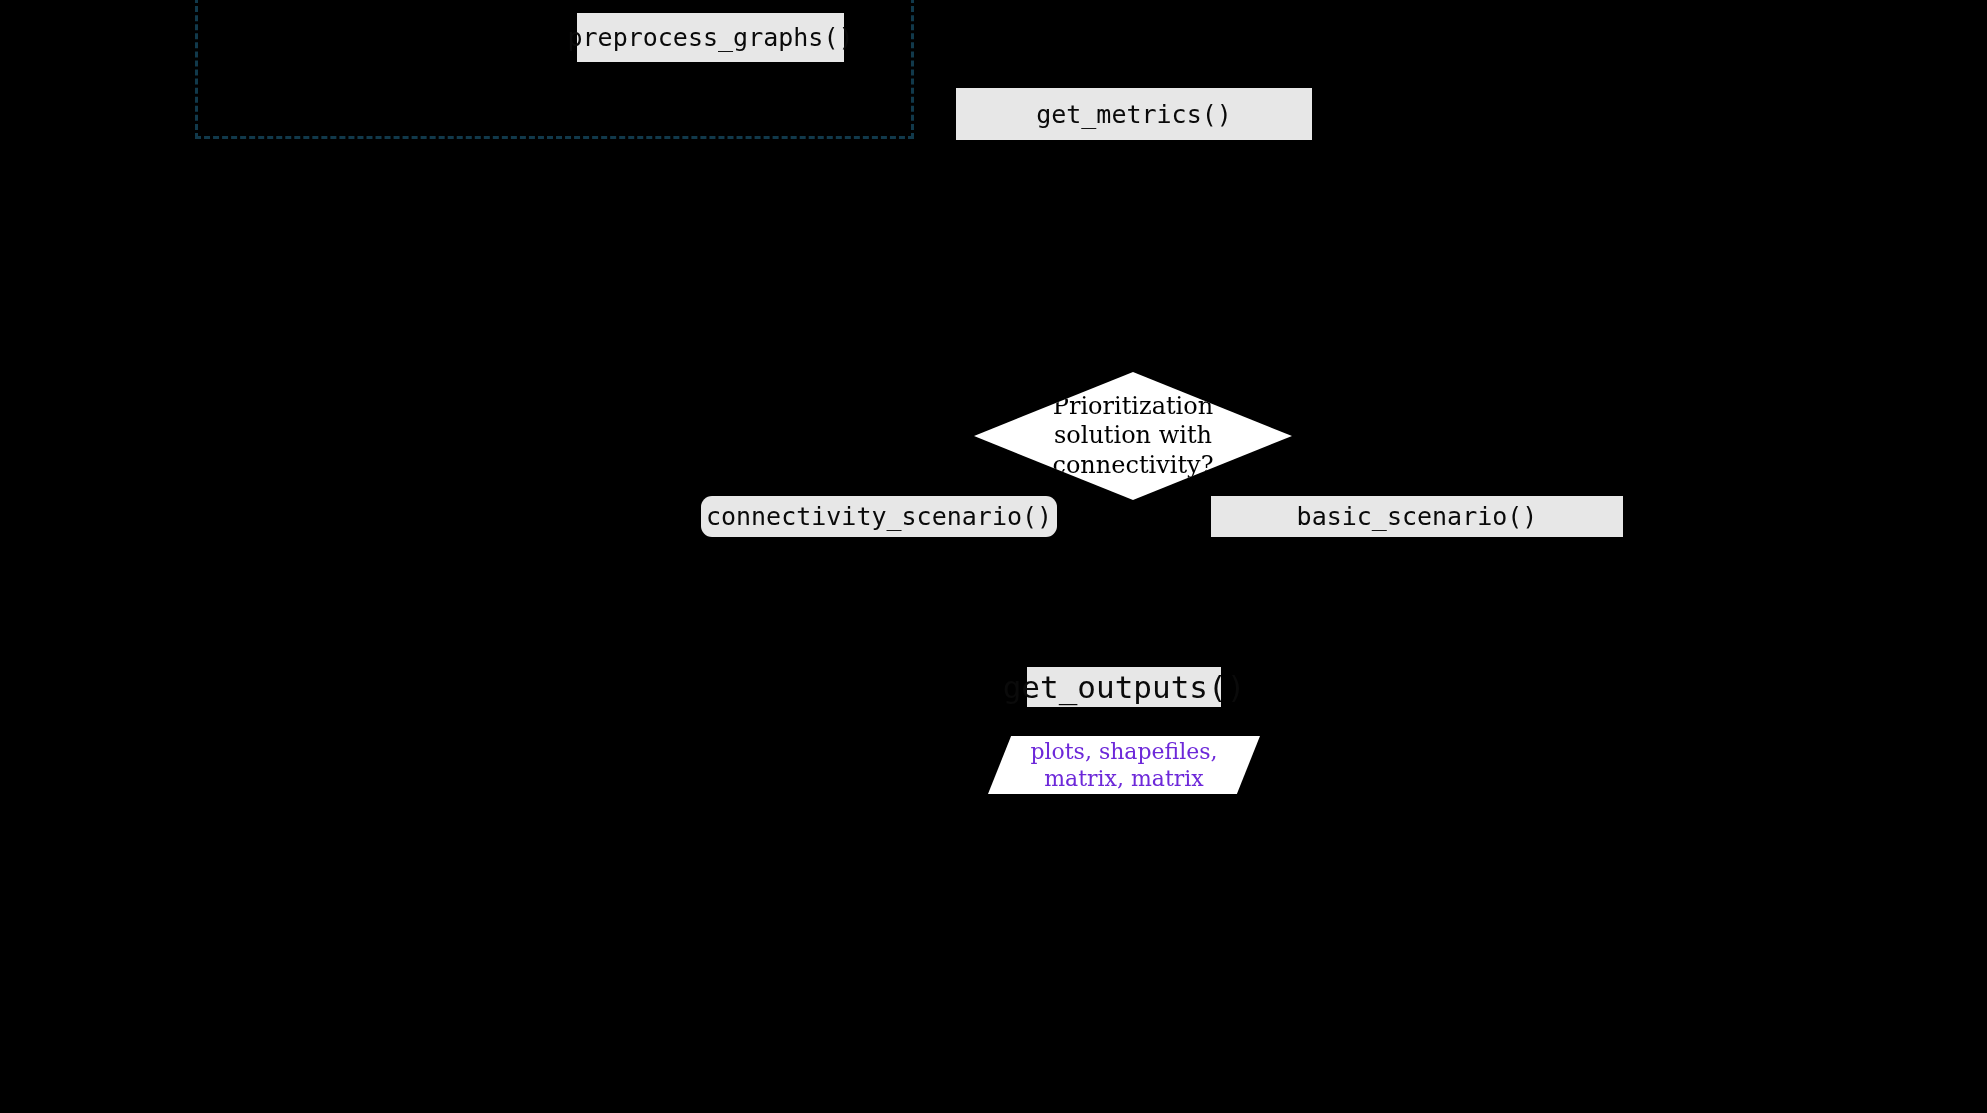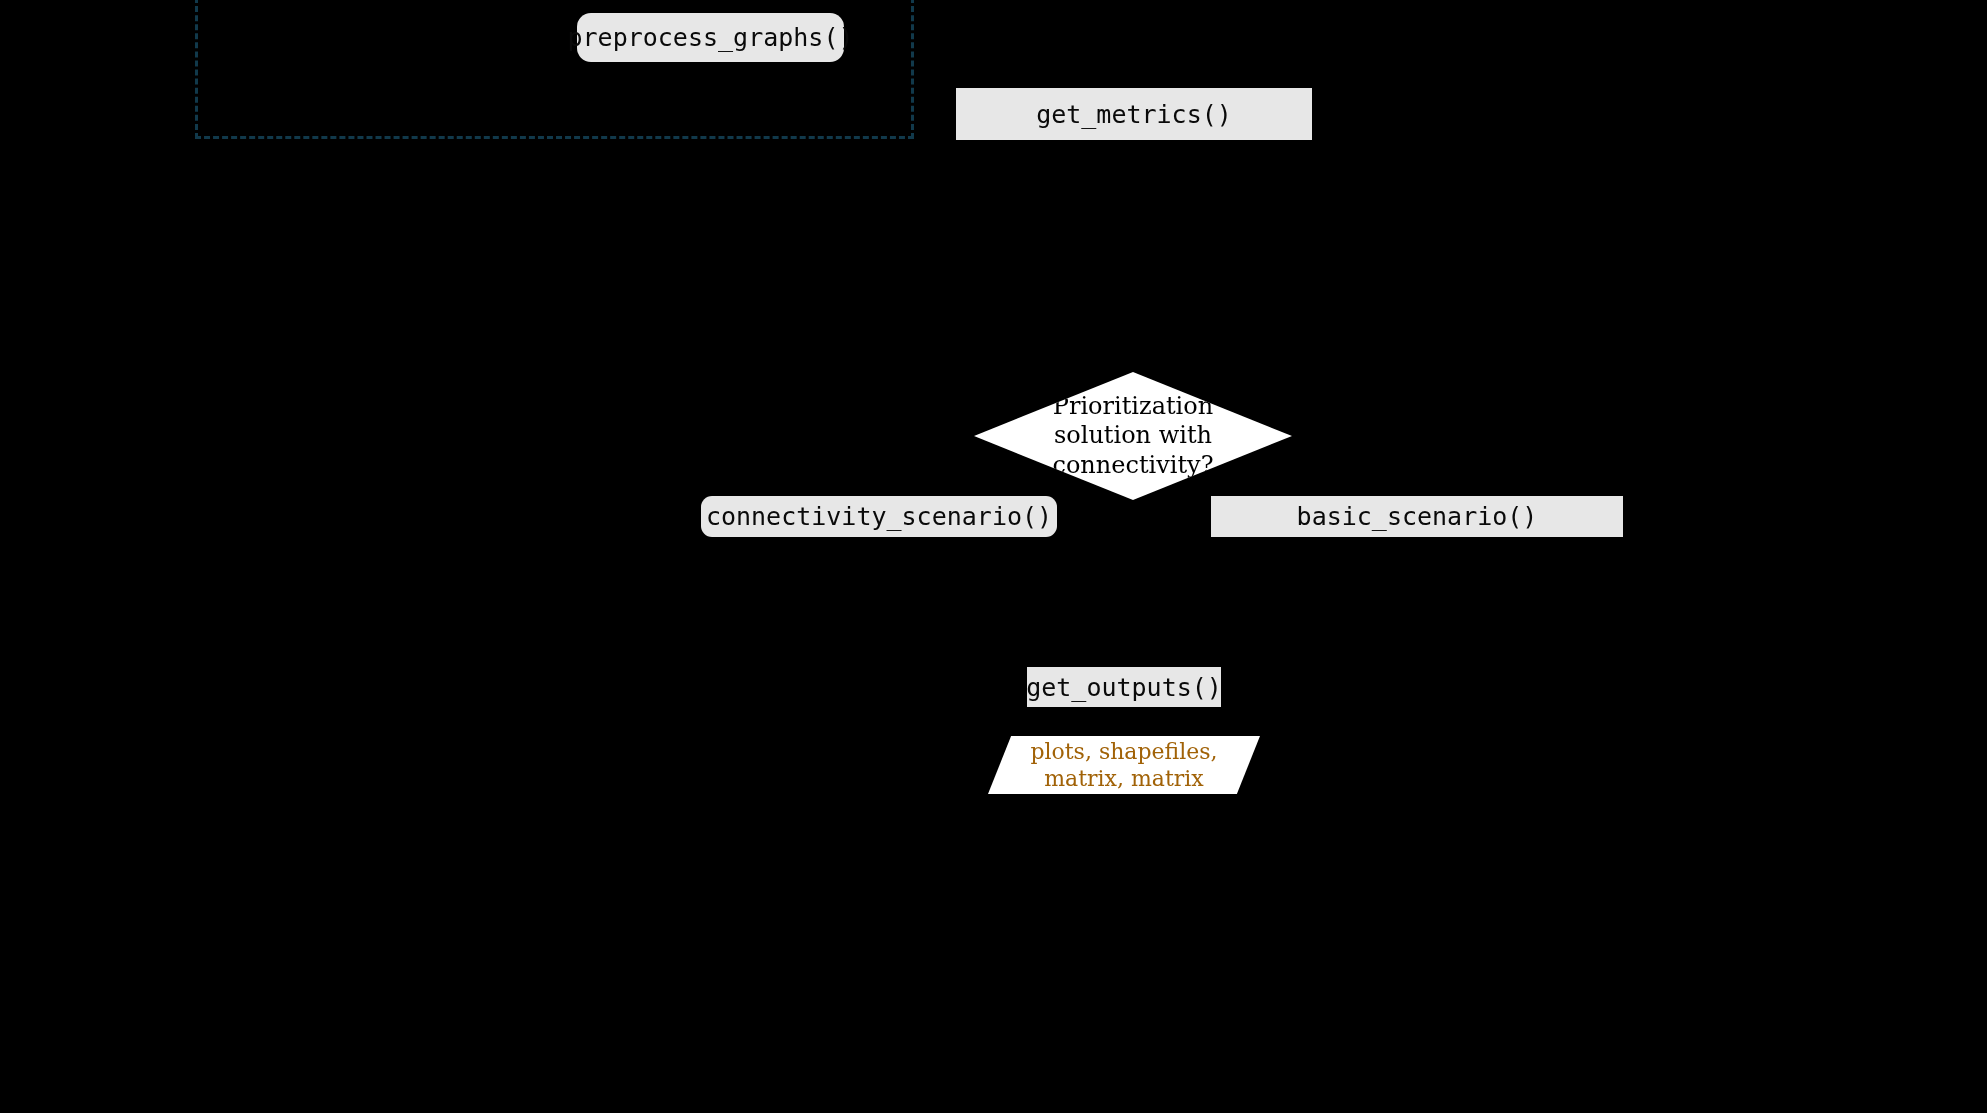--- a/index.html
+++ b/index.html
@@ -60,21 +60,21 @@
   .node-diamond .dlabel {
     line-height: 1.22;
     display: block;
     width: 100%;
   }
 
   
   .node-parallelogram {
     position: absolute;
     background: #ffffff;
-    color: #a16207;
+    color: #6d28d9;
     display: flex;
     align-items: center;
     justify-content: center;
     text-align: center;
     font-family: "DejaVu Serif", "Liberation Serif", serif;
     -webkit-clip-path: polygon(8.5% 0%, 100% 0%, 91.5% 100%, 0% 100%);
     clip-path: polygon(8.5% 0%, 100% 0%, 91.5% 100%, 0% 100%);
   }
   .node-parallelogram .plabel {
     line-height: 1.25;
@@ -82,21 +82,21 @@
     width: 100%;
   }
 </style>
 </head>
 <body>
 
 <div id="canvas">
 
   <div class="cluster" style="left:195px; top:-3px; width:719px; height:142px;"></div>
 
-  <div class="node-box" style="left:577px; top:13px; width:267px; height:49px; font-size:25px;border-radius:14px;">
+  <div class="node-box" style="left:577px; top:13px; width:267px; height:49px; font-size:25px;">
     <span>preprocess_graphs()</span>
   </div>
 
   <div class="node-box" style="left:956px; top:88px; width:356px; height:52px; font-size:25px;">
     <span>get_metrics()</span>
   </div>
 
   <div class="node-diamond" style="left:974px; top:372px; width:318px; height:128px; font-size:24px;">
     <span class="dlabel">
       <span>Prioritization</span><br>
@@ -106,21 +106,21 @@
   </div>
 
   <div class="node-box" style="left:701px; top:496px; width:356px; height:41px; font-size:25px;border-radius:11px;">
     <span>connectivity_scenario()</span>
   </div>
 
   <div class="node-box" style="left:1211px; top:496px; width:412px; height:41px; font-size:25px;">
     <span>basic_scenario()</span>
   </div>
 
-  <div class="node-box" style="left:1027px; top:667px; width:194px; height:40px; font-size:25px;">
+  <div class="node-box" style="left:1027px; top:667px; width:194px; height:40px; font-size:31px;">
     <span>get_outputs()</span>
   </div>
 
   <div class="node-parallelogram" style="left:988px; top:736px; width:272px; height:58px; font-size:22px;">
     <span class="plabel">
       <span>plots, shapefiles,</span><br>
       <span>matrix, matrix</span>
     </span>
   </div>
 

